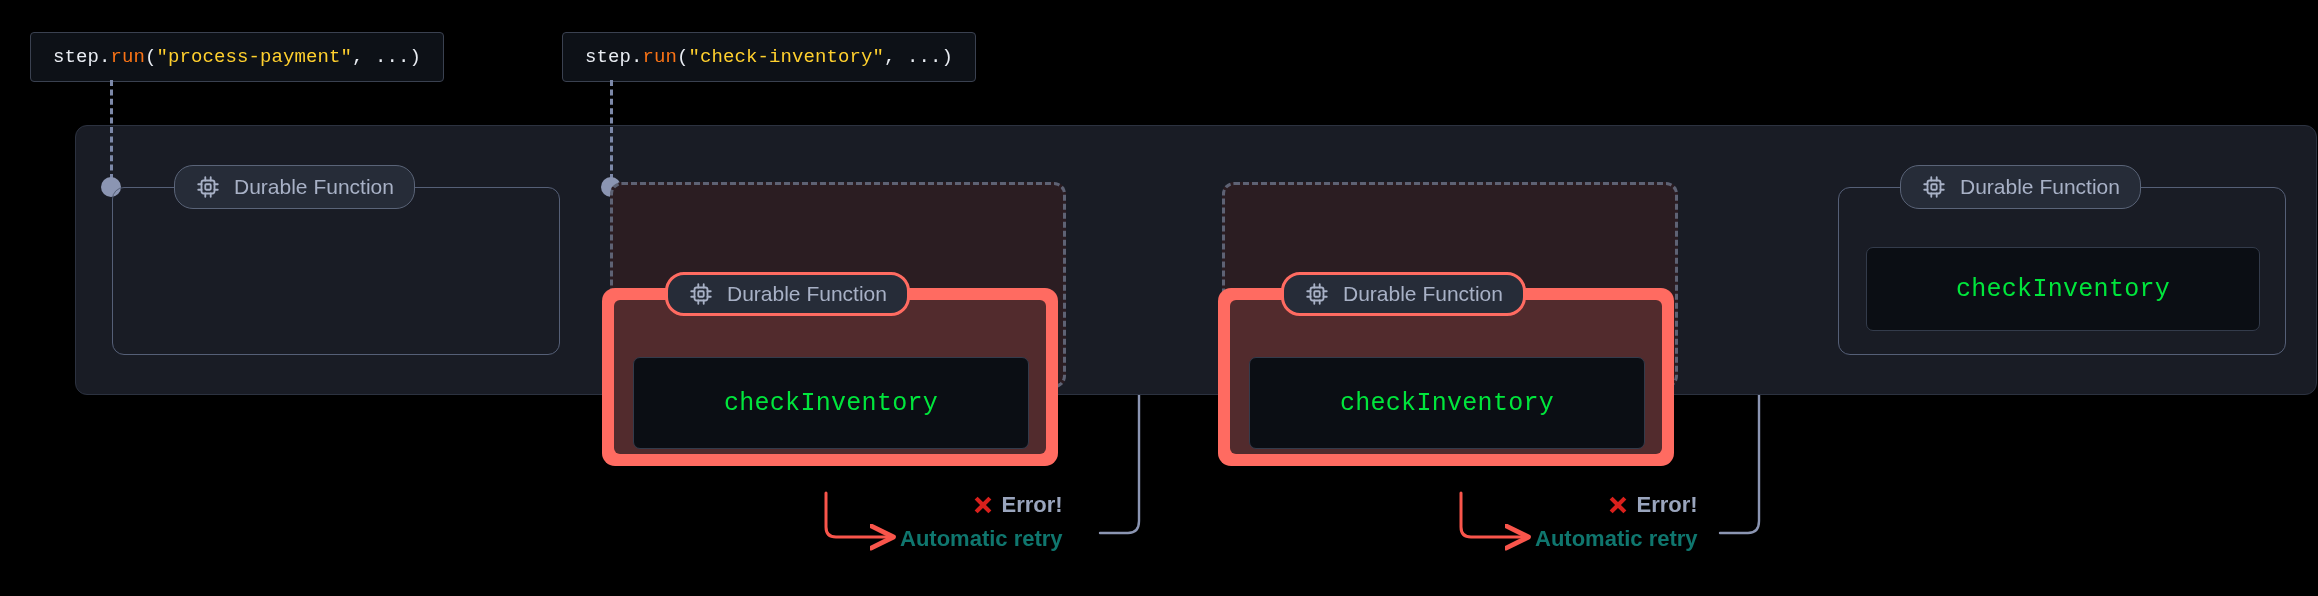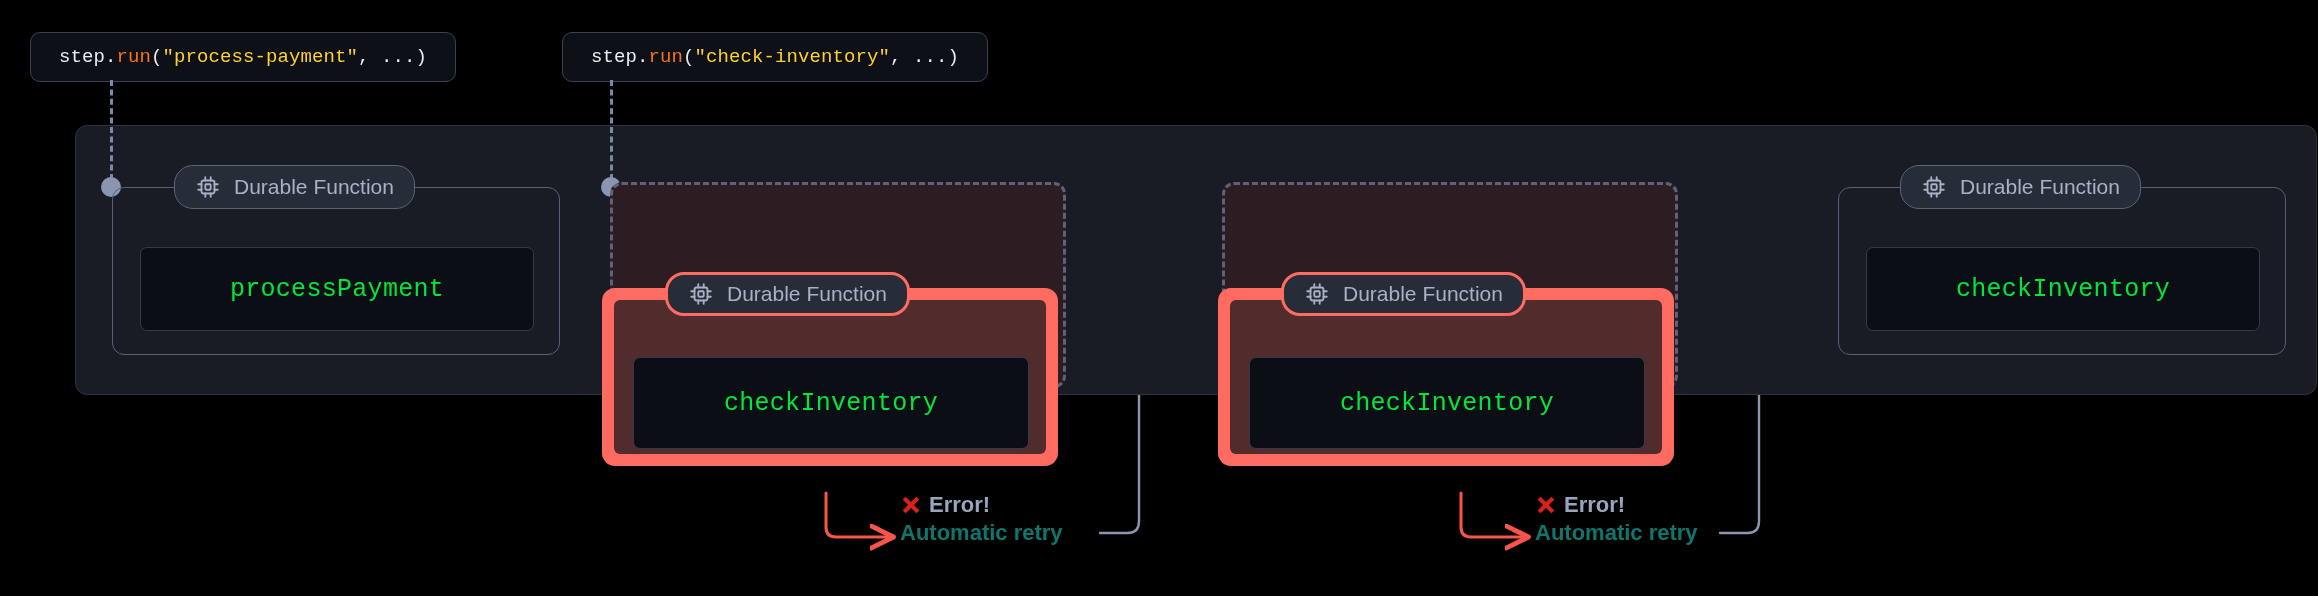--- a/index.html
+++ b/index.html
@@ -2,21 +2,21 @@
 <html><head>
 <meta charset="utf-8">
 <style>
   html,body{margin:0;padding:0;background:#000;}
   body{width:2318px;height:596px;position:relative;overflow:hidden;
        font-family:"Liberation Sans",sans-serif;}
   .stage{position:absolute;inset:0;}
 
   
   .code-label{position:absolute;background:#0D1117;border:1.5px solid #3A4150;
-    border-radius:10px;padding:0 28px;height:48px;display:flex;align-items:center;
+    border-radius:4px;padding:0 22px;height:48px;display:flex;align-items:center;
     font-family:"Liberation Mono",monospace;font-size:19px;letter-spacing:.1px;white-space:pre;}
   .tok-plain{color:#E9EDF3;}
   .tok-fn{color:#f97316;}
   .tok-punc{color:#E9EDF3;}
   .tok-str{color:#FFD02E;}
 
   
   .drop{position:absolute;width:0;border-left:3px dashed #7C88A8;}
   .node-dot{position:absolute;width:20px;height:20px;border-radius:50%;
     background:#8B95B2;}
@@ -44,21 +44,21 @@
     background:#2B1D22;}
   .fail-solid{position:absolute;background:#FF6B61;border-radius:13px;}
   .fail-inset{position:absolute;background:#522B2D;border-radius:6px;}
   .fn-badge.fail{background:#262C38;border:3px solid #FF6B61;}
   .fn-inner.fail{background:#0B0E14;border:1.5px solid #333B4B;}
 
   
   .chip{width:26px;height:26px;display:block;flex:none;}
 
   
-  .ann{position:absolute;display:flex;flex-direction:column;align-items:flex-start;gap:2px;}
+  .ann{position:absolute;display:flex;flex-direction:column;align-items:flex-end;gap:8px;}
   .ann-row{display:flex;align-items:center;gap:7px;}
   .ann-x{width:22px;height:22px;display:block;}
   .ann-t{color:#9AA5BD;font-size:22px;font-weight:bold;white-space:nowrap;}
   .ann-t2{color:#0f766e;font-size:22px;font-weight:bold;white-space:nowrap;}
 
   svg.lyr{position:absolute;left:0;top:0;width:2318px;height:596px;
     overflow:visible;pointer-events:none;}
 </style>
 </head>
 <body>
@@ -106,23 +106,20 @@
 
   <div class="fn-card" style="left:112px;top:165px;width:448px;height:190px;">
     <div class="fn-body"></div>
     <div class="fn-badge" style="left:62px;">
       <svg class="chip" viewBox="0 0 24 24" fill="none" stroke="#A8B1C6" stroke-width="1.7" stroke-linecap="round" stroke-linejoin="round">
         <rect x="6" y="6" width="12" height="12" rx="2"></rect>
         <rect x="9.5" y="9.5" width="5" height="5" rx="0.8"></rect>
         <path d="M9.5 3v3M14.5 3v3M9.5 18v3M14.5 18v3M3 9.5h3M3 14.5h3M18 9.5h3M18 14.5h3"></path>
       </svg>
       <span class="fn-badge-label">Durable Function</span>
-    </div>
-    <div class="fn-inner" style="left:28px;top:82px;width:392px;height:82px;">
-      <span>processPayment</span>
     </div>
   </div>
 
   <div>
     <div class="fail-dashed" style="left:610px;top:182px;width:450px;height:200px;"></div>
     <div class="fail-solid" style="left:602px;top:288px;width:456px;height:178px;"></div>
     <div class="fail-inset" style="left:614px;top:300px;width:432px;height:154px;"></div>
     <div class="fn-badge fail" style="left:665px;top:272px;">
       <svg class="chip" viewBox="0 0 24 24" fill="none" stroke="#A8B1C6" stroke-width="1.7" stroke-linecap="round" stroke-linejoin="round">
         <rect x="6" y="6" width="12" height="12" rx="2"></rect>

